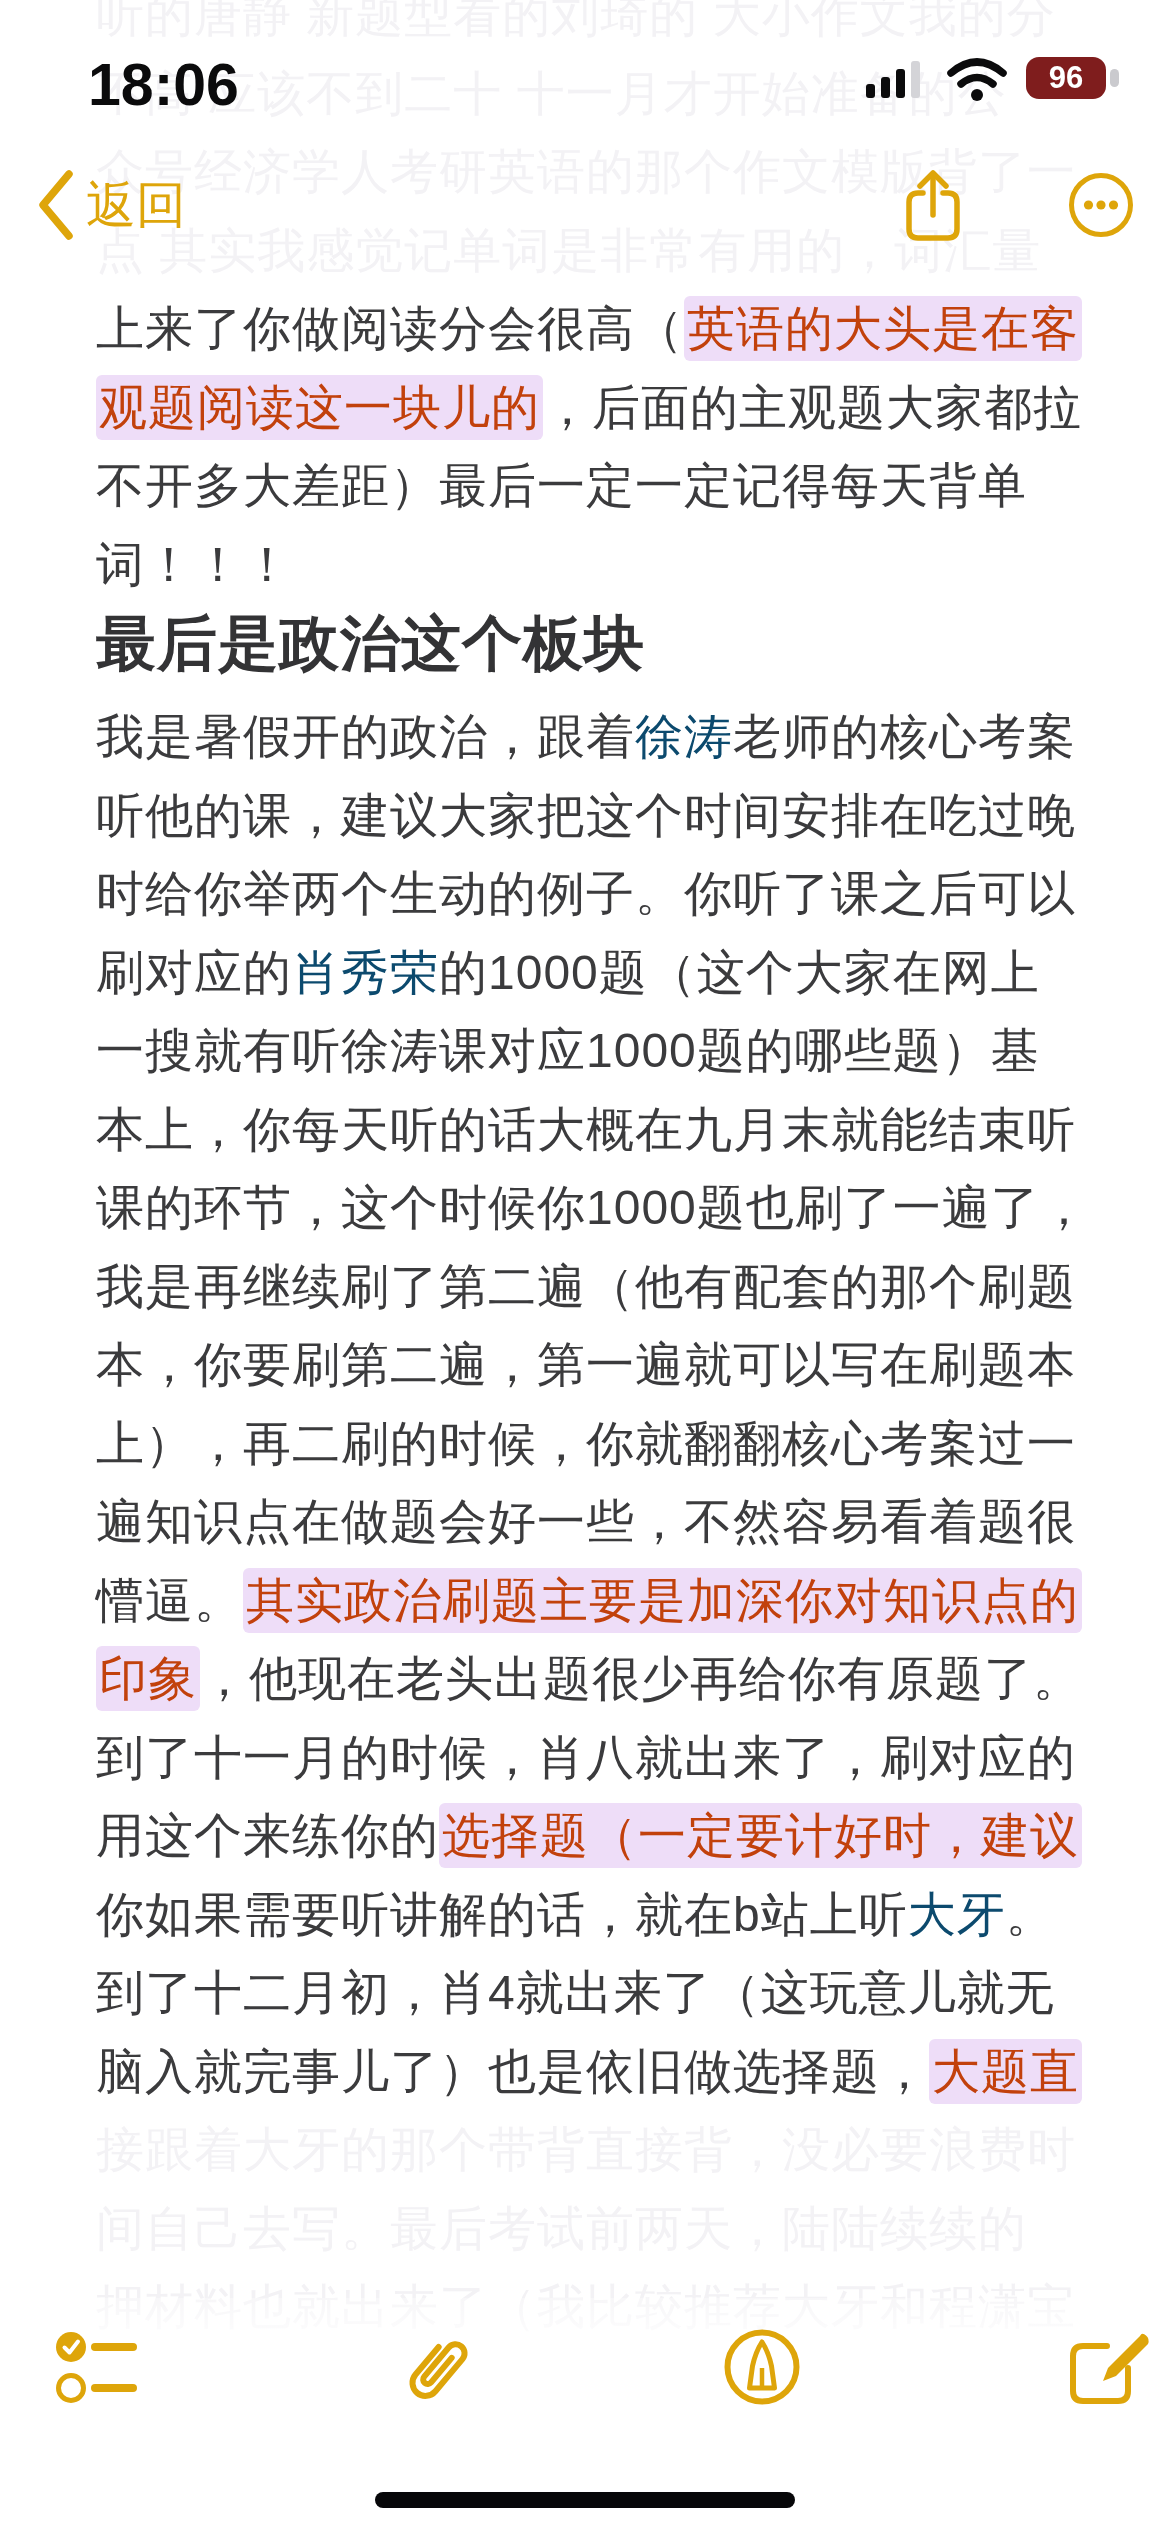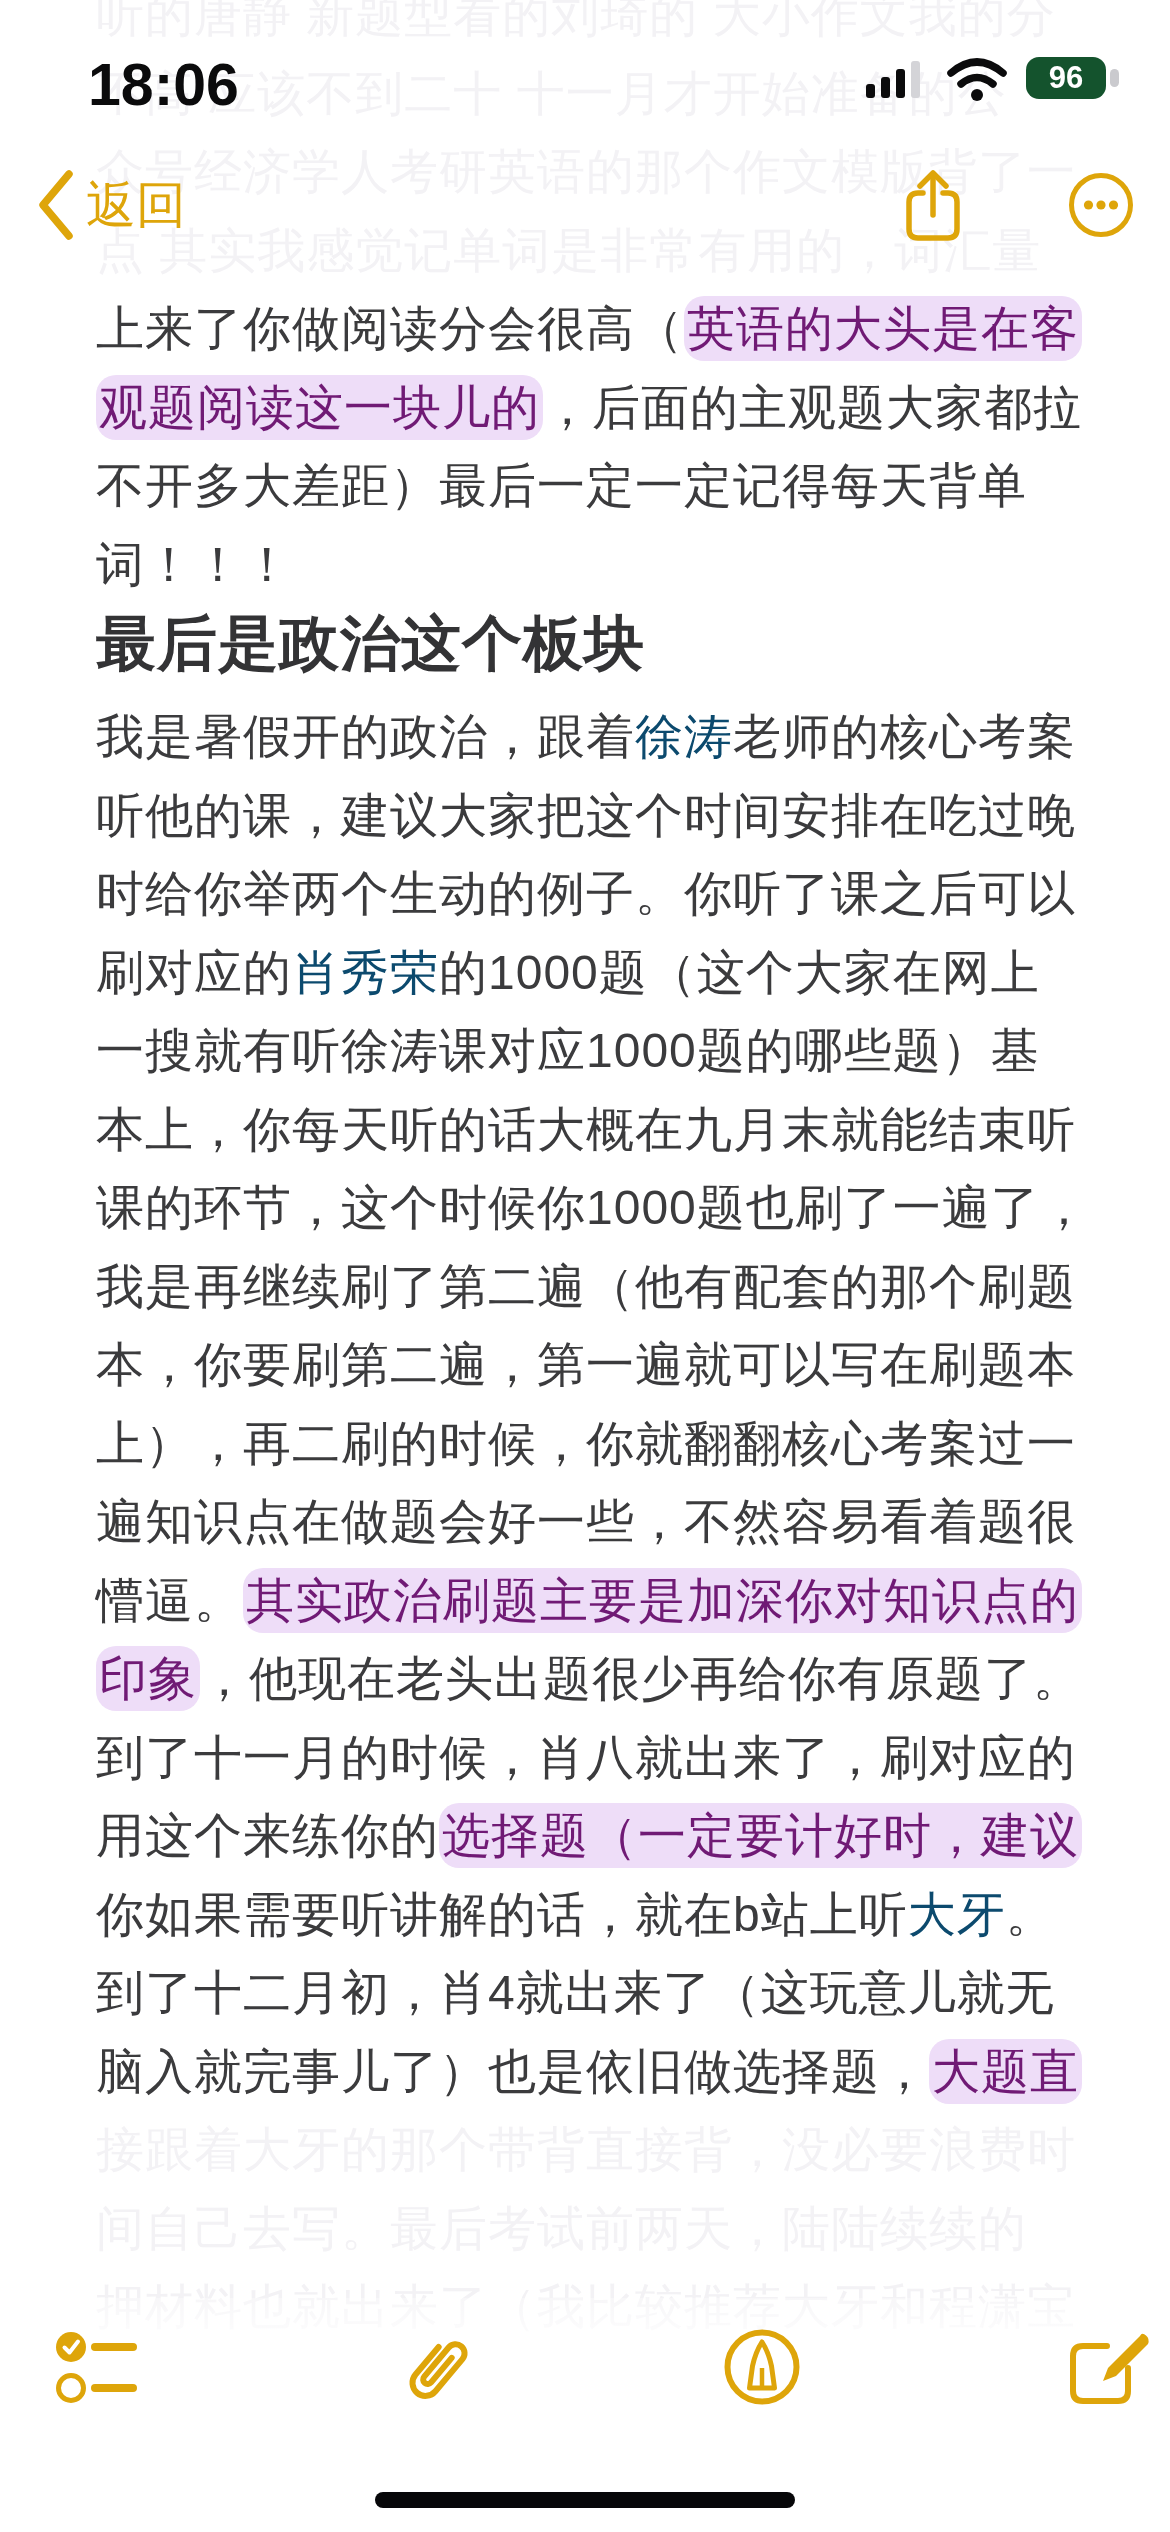--- a/index.html
+++ b/index.html
@@ -8,41 +8,41 @@
     overflow:hidden;margin:0 auto;
     font-family:"Liberation Sans","DejaVu Sans",sans-serif;
   }
   
   .note-body{position:absolute;left:96px;top:-24px;width:986px;z-index:1;}
   .line{
     height:78.5px;line-height:78.5px;font-size:48px;letter-spacing:1px;
     color:#3b3b3d;white-space:nowrap;
   }
   .line .b{font-weight:400;color:#0c4a6e;}
-  .line .hl{background:#eeddf8;color:#701a75;border-radius:20px;padding:6px 3px;}
+  .line .hl{background:#eeddf8;color:#c2410c;border-radius:6px;padding:6px 3px;}
   .line.faded{color:#f3f2f5;}
   .heading{
     height:80px;line-height:80px;font-size:60px;font-weight:700;
     color:#333335;letter-spacing:1px;margin-bottom:14px;
     white-space:nowrap;
   }
   
   .frost-overlay{
     position:absolute;left:0;top:2298px;width:1170px;height:50px;z-index:5;
     background:linear-gradient(to bottom,rgba(255,255,255,0.35),rgba(255,255,255,0.93));
     pointer-events:none;
   }
   
   .status-bar{position:absolute;left:0;top:0;width:1170px;height:115px;z-index:10;}
   .time{position:absolute;left:88px;top:51px;font-size:59px;font-weight:700;color:#0b0b0c;}
   .cellular{position:absolute;left:866px;top:58px;}
   .wifi{position:absolute;left:947px;top:58px;}
   .battery{
     position:absolute;left:1026px;top:57px;width:80px;height:42px;border-radius:13px;
-    background:#14532d;color:#ffffff;font-size:31px;font-weight:700;
+    background:#7f1d1d;color:#ffffff;font-size:31px;font-weight:700;
     display:flex;align-items:center;justify-content:center;letter-spacing:0;
   }
   .battery-nub{position:absolute;left:1110px;top:69px;width:9px;height:18px;border-radius:5px;background:#cacace;}
   
   .nav-bar{position:absolute;left:0;top:168px;width:1170px;height:84px;z-index:10;}
   .back-button{position:absolute;left:34px;top:0;display:flex;align-items:center;cursor:pointer;}
   .back-chevron{display:block;}
   .back-label{font-size:50px;color:#dea50a;margin-left:10px;line-height:74px;}
   .icon-button{position:absolute;top:0;cursor:pointer;}
   .share-button{left:902px;top:-2px;}

